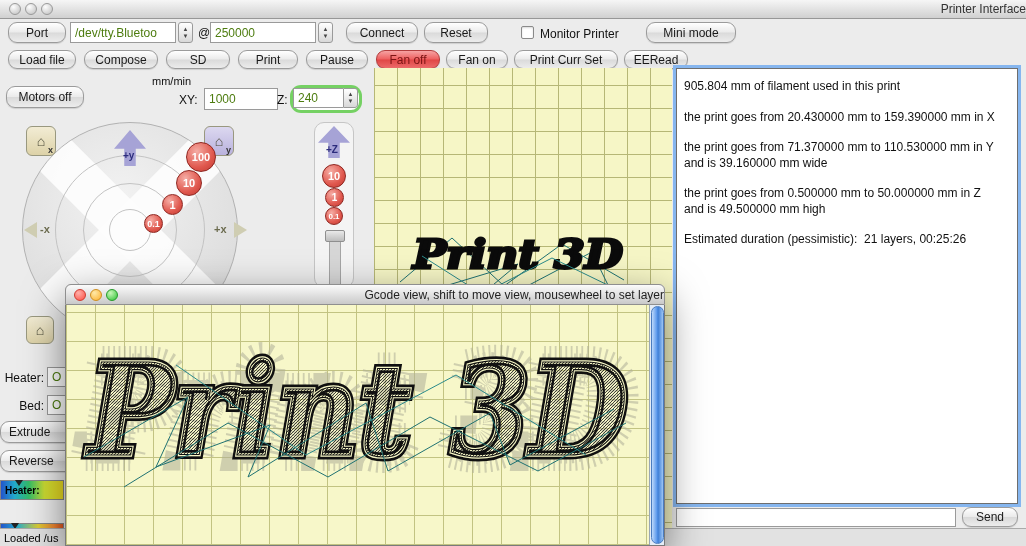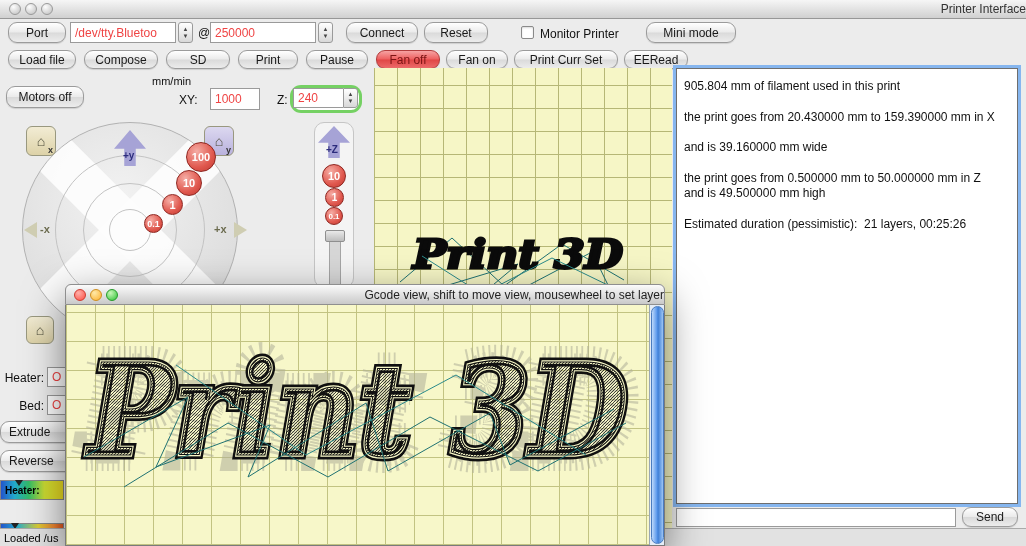--- a/index.html
+++ b/index.html
@@ -11,21 +11,21 @@
   .title{width:100%;text-align:right;font-size:12px;line-height:18px;color:#333}
   .light{width:12px;height:12px;border-radius:50%;top:3px;border:1px solid #9a9a9a;background:radial-gradient(circle at 35% 30%,#fdfdfd,#bdbdbd)}
   .light.red{background:radial-gradient(circle at 35% 30%,#ffb0aa,#fd4e42);border-color:#cf3a30}
   .light.yellow{background:radial-gradient(circle at 35% 30%,#ffe9a8,#fdb02c);border-color:#d08f1f}
   .light.green{background:radial-gradient(circle at 35% 30%,#c8f7b8,#2ec234);border-color:#259b2a}
   
   .btn{display:flex;align-items:center;justify-content:center;font-size:12px;color:#1a1a1a;
        background:linear-gradient(#ffffff,#ebebeb 48%,#dadada 52%,#ececec);
        border:1px solid #9b9b9b;border-radius:9px;box-shadow:0 1px 1px rgba(0,0,0,.13);cursor:default;white-space:nowrap;overflow:hidden}
   .btn.danger{background:linear-gradient(#f6a2a2,#ee6060 48%,#e04646 52%,#ec6a6a);border-color:#b13d3d;color:#7c1414}
-  .field{background:#fff;border:1px solid #9a9a9a;font-size:12px;padding:1px 4px;color:#ef4444;font-family:"Liberation Sans",sans-serif}
+  .field{background:#fff;border:1px solid #9a9a9a;font-size:12px;padding:1px 4px;color:#4d7c0f;font-family:"Liberation Sans",sans-serif}
   .stepper{width:15px;height:21px;background:linear-gradient(#ffffff,#d8d8d8);border:1px solid #9a9a9a;border-radius:3px;
            display:flex;flex-direction:column;align-items:center;justify-content:center;font-size:6px;line-height:1.15;color:#444}
   .checkbox{width:13px;height:13px;background:#fff;border:1px solid #8a8a8a;border-radius:2px;box-shadow:inset 0 1px 2px rgba(0,0,0,.15)}
   .lbl{font-size:12px;color:#111;white-space:nowrap}
   .small{font-size:11px}
   .zwrap{display:flex;box-shadow:0 0 0 3px rgba(104,206,84,.9);border-radius:8px;background:#fff}
   
   .grid23{background-color:#f6f6c6;background-image:
     repeating-linear-gradient(0deg,#b6b776 0,#b6b776 1px,transparent 1px,transparent 23px),
     repeating-linear-gradient(90deg,#b6b776 0,#b6b776 1px,transparent 1px,transparent 23px),
@@ -108,21 +108,21 @@
 <button class="btn abs" style="left:238px;top:50px;width:60px;height:19px">Print</button>
 <button class="btn abs" style="left:306px;top:50px;width:62px;height:19px">Pause</button>
 <button class="btn danger abs" style="left:376px;top:50px;width:64px;height:19px">Fan off</button>
 <button class="btn abs" style="left:446px;top:50px;width:62px;height:19px">Fan on</button>
 <button class="btn abs" style="left:514px;top:50px;width:104px;height:19px">Print Curr Set</button>
 <button class="btn abs" style="left:624px;top:50px;width:64px;height:19px">EERead</button>
 
 <button class="btn abs" style="left:6px;top:86px;width:78px;height:22px">Motors off</button>
 <span class="lbl small abs" style="left:152px;top:75px">mm/min</span>
 <span class="lbl abs" style="left:179px;top:93px">XY:</span>
-<input class="field abs" style="left: 204px; top: 88px; width: 50px; height: 22px; margin-left: 6px;" value="1000">
+<input class="field abs" style="left: 204px; top: 88px; width: 74px; height: 22px;" value="1000">
 <span class="lbl abs" style="left:277px;top:93px">Z:</span>
 <div class="zwrap abs" style="left:293px;top:88px;width:66px;height:22px">
   <input class="field" style="width: 50px; height: 20px; border-right: none;" value="240">
   <div class="stepper" style="height:20px;border-radius:0 3px 3px 0">
       <span>▲</span>
       <span>▼</span>
     </div>
 </div>
 
 <div class="abs grid23" style="left:374px;top:68px;width:298px;height:478px">
@@ -190,20 +190,21 @@
 <div class="abs gauge" style="left:0px;top:503px;width:64px;background:linear-gradient(90deg,#2255cc 0%,#22aacc 25%,#ddcc33 60%,#ee8833 85%,#dd5522 100%)">
   <span class="gmark" style="left:10px"></span>
   <span>Bed:</span>
 </div>
 
 <div class="abs logbox" style="left:676px;top:68px;width:342px;height:436px">
   <div class="log-line">905.804 mm of filament used in this print</div>
   <div class="log-line"></div>
   <div class="log-line">the print goes from 20.430000 mm to 159.390000 mm in X</div>
   <div class="log-line"></div>
+  <div class="log-line">the print goes from 71.370000 mm to 110.530000 mm in Y</div>
   <div class="log-line">and is 39.160000 mm wide</div>
   <div class="log-line"></div>
   <div class="log-line">the print goes from 0.500000 mm to 50.000000 mm in Z</div>
   <div class="log-line">and is 49.500000 mm high</div>
   <div class="log-line"></div>
   <div class="log-line">Estimated duration (pessimistic):  21 layers, 00:25:26</div>
 </div>
 <input class="field abs" style="left: 676px; top: 508px; width: 280px; height: 19px;" value="">
 <button class="btn abs" style="left:962px;top:507px;width:56px;height:20px">Send</button>
 

